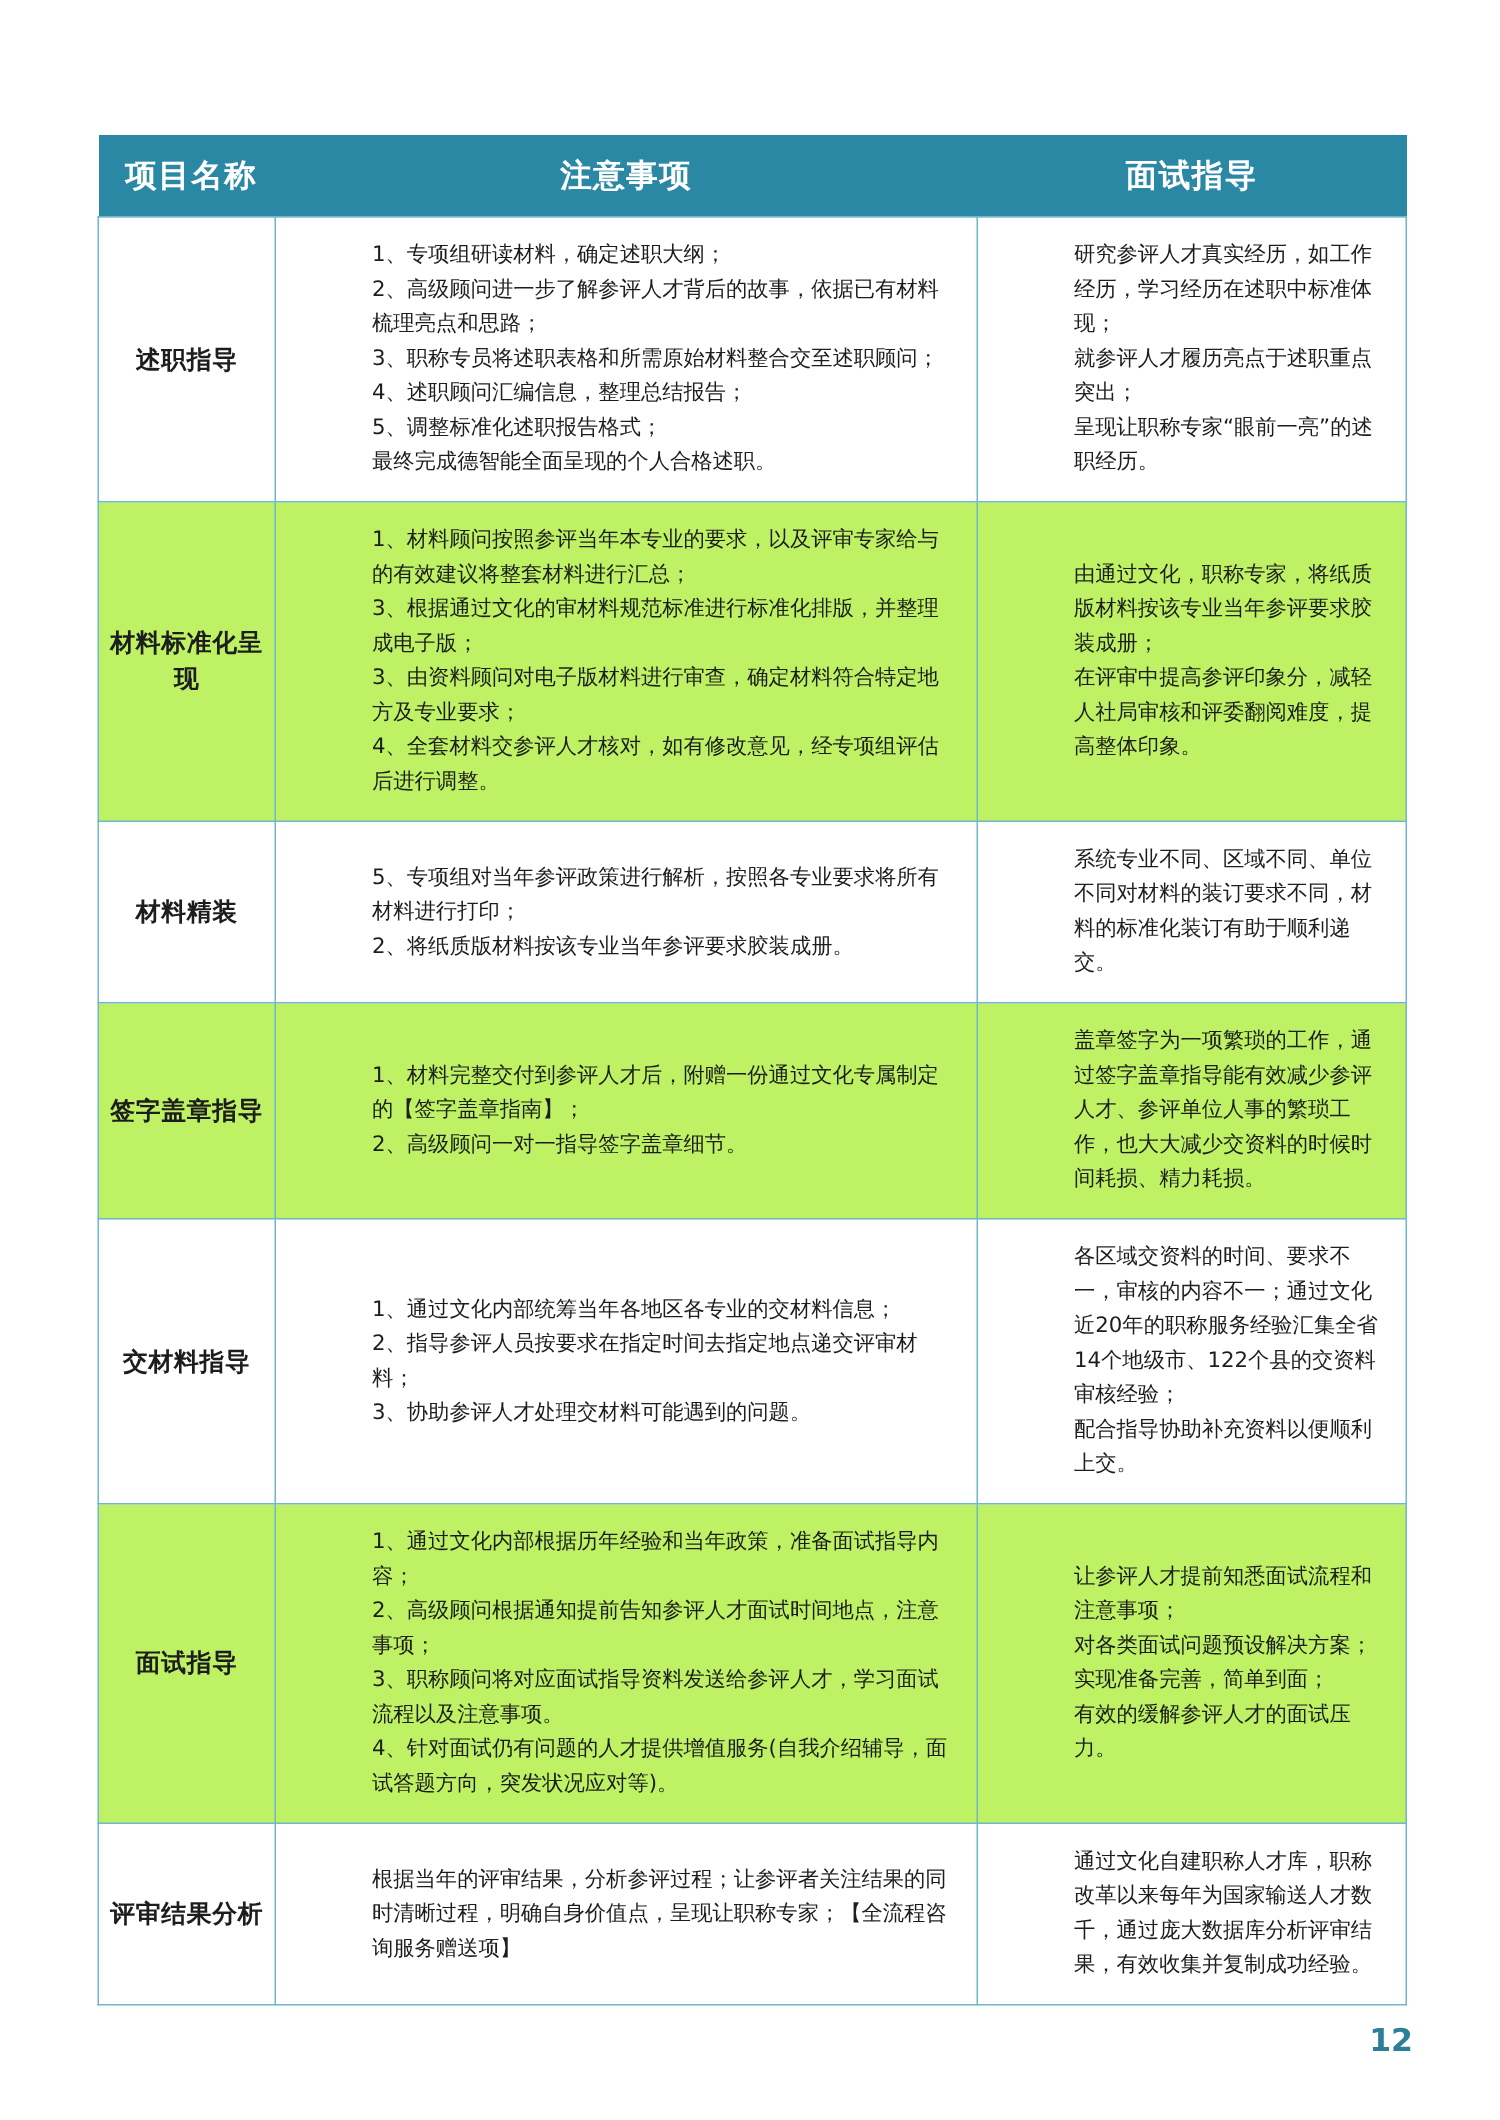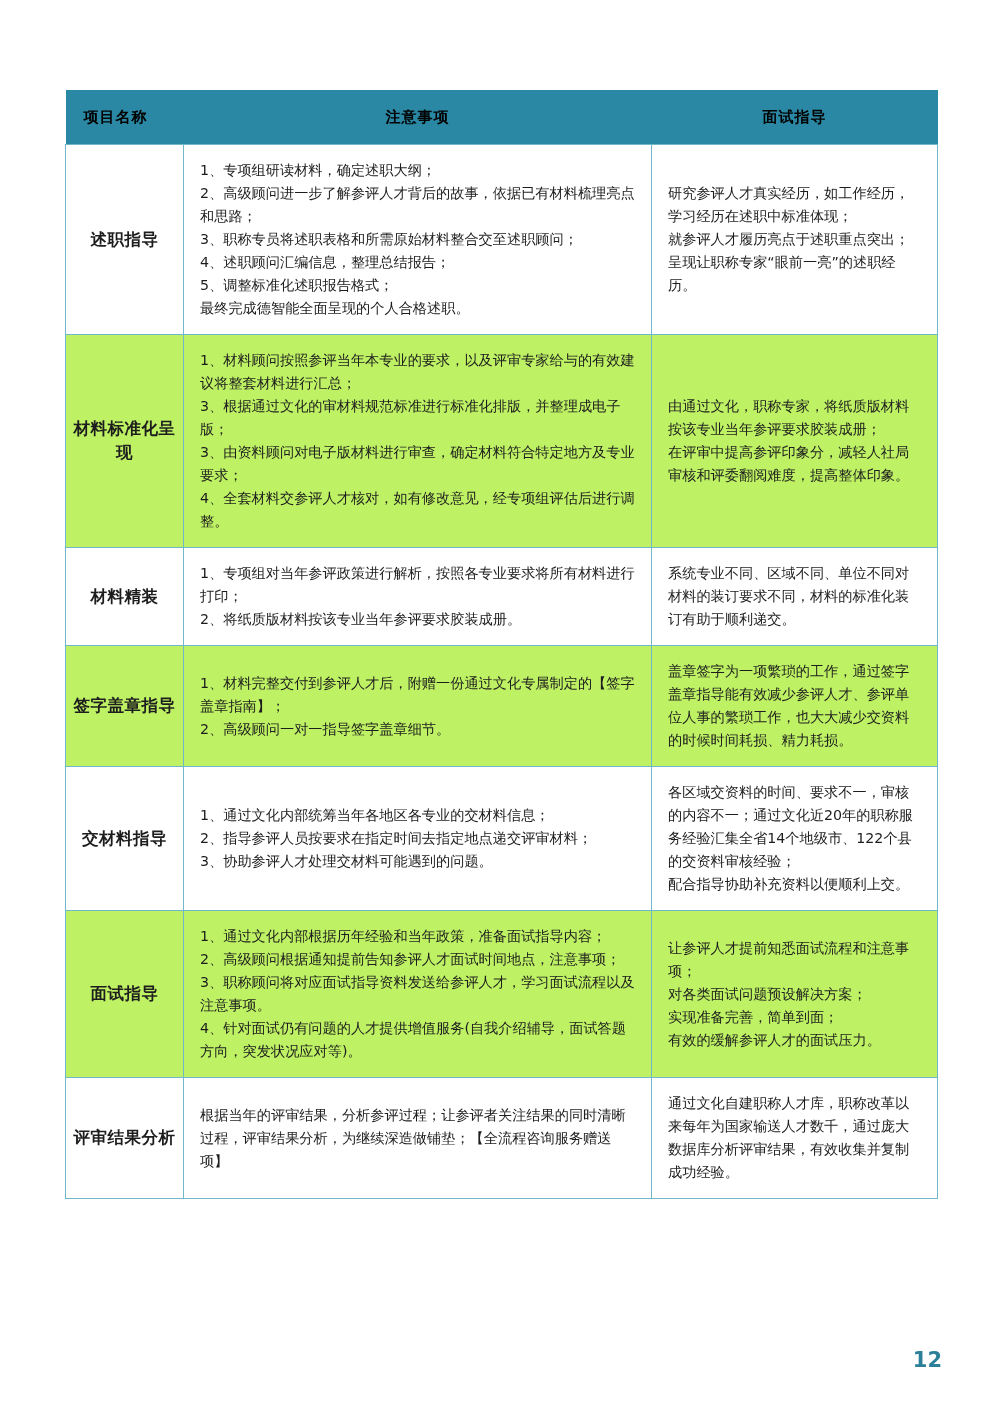--- a/index.html
+++ b/index.html
@@ -31,22 +31,22 @@
     border-collapse: collapse;
     width: 872px;
     table-layout: fixed;
   }
   table.svc col.c1 { width: 118px; }
   table.svc col.c2 { width: 468px; }
   table.svc col.c3 { width: 286px; }
 
   thead th {
     background: #2b88a4;
-    color: #000000;
-    font-size: 15px;
+    color: #ffffff;
+    font-size: 21px;
     font-weight: bold;
     letter-spacing: 1px;
     height: 54px;
     padding: 0;
     text-align: center;
     vertical-align: middle;
     border: none;
   }
   thead th.h1 { text-align: left; padding-left: 18px; }
 
@@ -62,21 +62,21 @@
     text-align: center;
     font-size: 16.5px;
     font-weight: bold;
     line-height: 1.45;
     padding: 10px 4px;
     letter-spacing: 0.5px;
   }
   tbody tr.shade td { background: #bef264; }
   tbody tr.plain td { background: #ffffff; }
 
-  td .ln { display: block; white-space: normal; }
+  td .ln { display: block; white-space: normal; margin-left: 48px; }
 
   .footnote {
     position: absolute;
     left: 65px;
     top: 1292px;
     font-size: 19.5px;
     font-weight: bold;
     color: #2b7f99;
     letter-spacing: 0.6px;
   }
@@ -135,21 +135,21 @@
               <span class="ln">4、全套材料交参评人才核对，如有修改意见，经专项组评估后进行调整。</span>
             </td>
             <td class="eff">
               <span class="ln">由通过文化，职称专家，将纸质版材料按该专业当年参评要求胶装成册；</span>
               <span class="ln">在评审中提高参评印象分，减轻人社局审核和评委翻阅难度，提高整体印象。</span>
             </td>
           </tr>
           <tr class="plain">
             <td class="name">材料精装</td>
             <td class="proc">
-              <span class="ln">1、专项组对当年参评政策进行解析，按照各专业要求将所有材料进行打印；</span>
+              <span class="ln">5、专项组对当年参评政策进行解析，按照各专业要求将所有材料进行打印；</span>
               <span class="ln">2、将纸质版材料按该专业当年参评要求胶装成册。</span>
             </td>
             <td class="eff">
               <span class="ln">系统专业不同、区域不同、单位不同对材料的装订要求不同，材料的标准化装订有助于顺利递交。</span>
             </td>
           </tr>
           <tr class="shade">
             <td class="name">签字盖章指导</td>
             <td class="proc">
               <span class="ln">1、材料完整交付到参评人才后，附赠一份通过文化专属制定的【签字盖章指南】；</span>
@@ -182,21 +182,21 @@
             <td class="eff">
               <span class="ln">让参评人才提前知悉面试流程和注意事项；</span>
               <span class="ln">对各类面试问题预设解决方案；</span>
               <span class="ln">实现准备完善，简单到面；</span>
               <span class="ln">有效的缓解参评人才的面试压力。</span>
             </td>
           </tr>
           <tr class="plain">
             <td class="name">评审结果分析</td>
             <td class="proc">
-              <span class="ln">根据当年的评审结果，分析参评过程；让参评者关注结果的同时清晰过程，评审结果分析，为继续深造做铺垫；【全流程咨询服务赠送项】</span>
+              <span class="ln">根据当年的评审结果，分析参评过程；让参评者关注结果的同时清晰过程，明确自身价值点，呈现让职称专家；【全流程咨询服务赠送项】</span>
             </td>
             <td class="eff">
               <span class="ln">通过文化自建职称人才库，职称改革以来每年为国家输送人才数千，通过庞大数据库分析评审结果，有效收集并复制成功经验。</span>
             </td>
           </tr>
         </tbody>
     </table>
   </div>
 
   <div class="pagenum">12</div>

